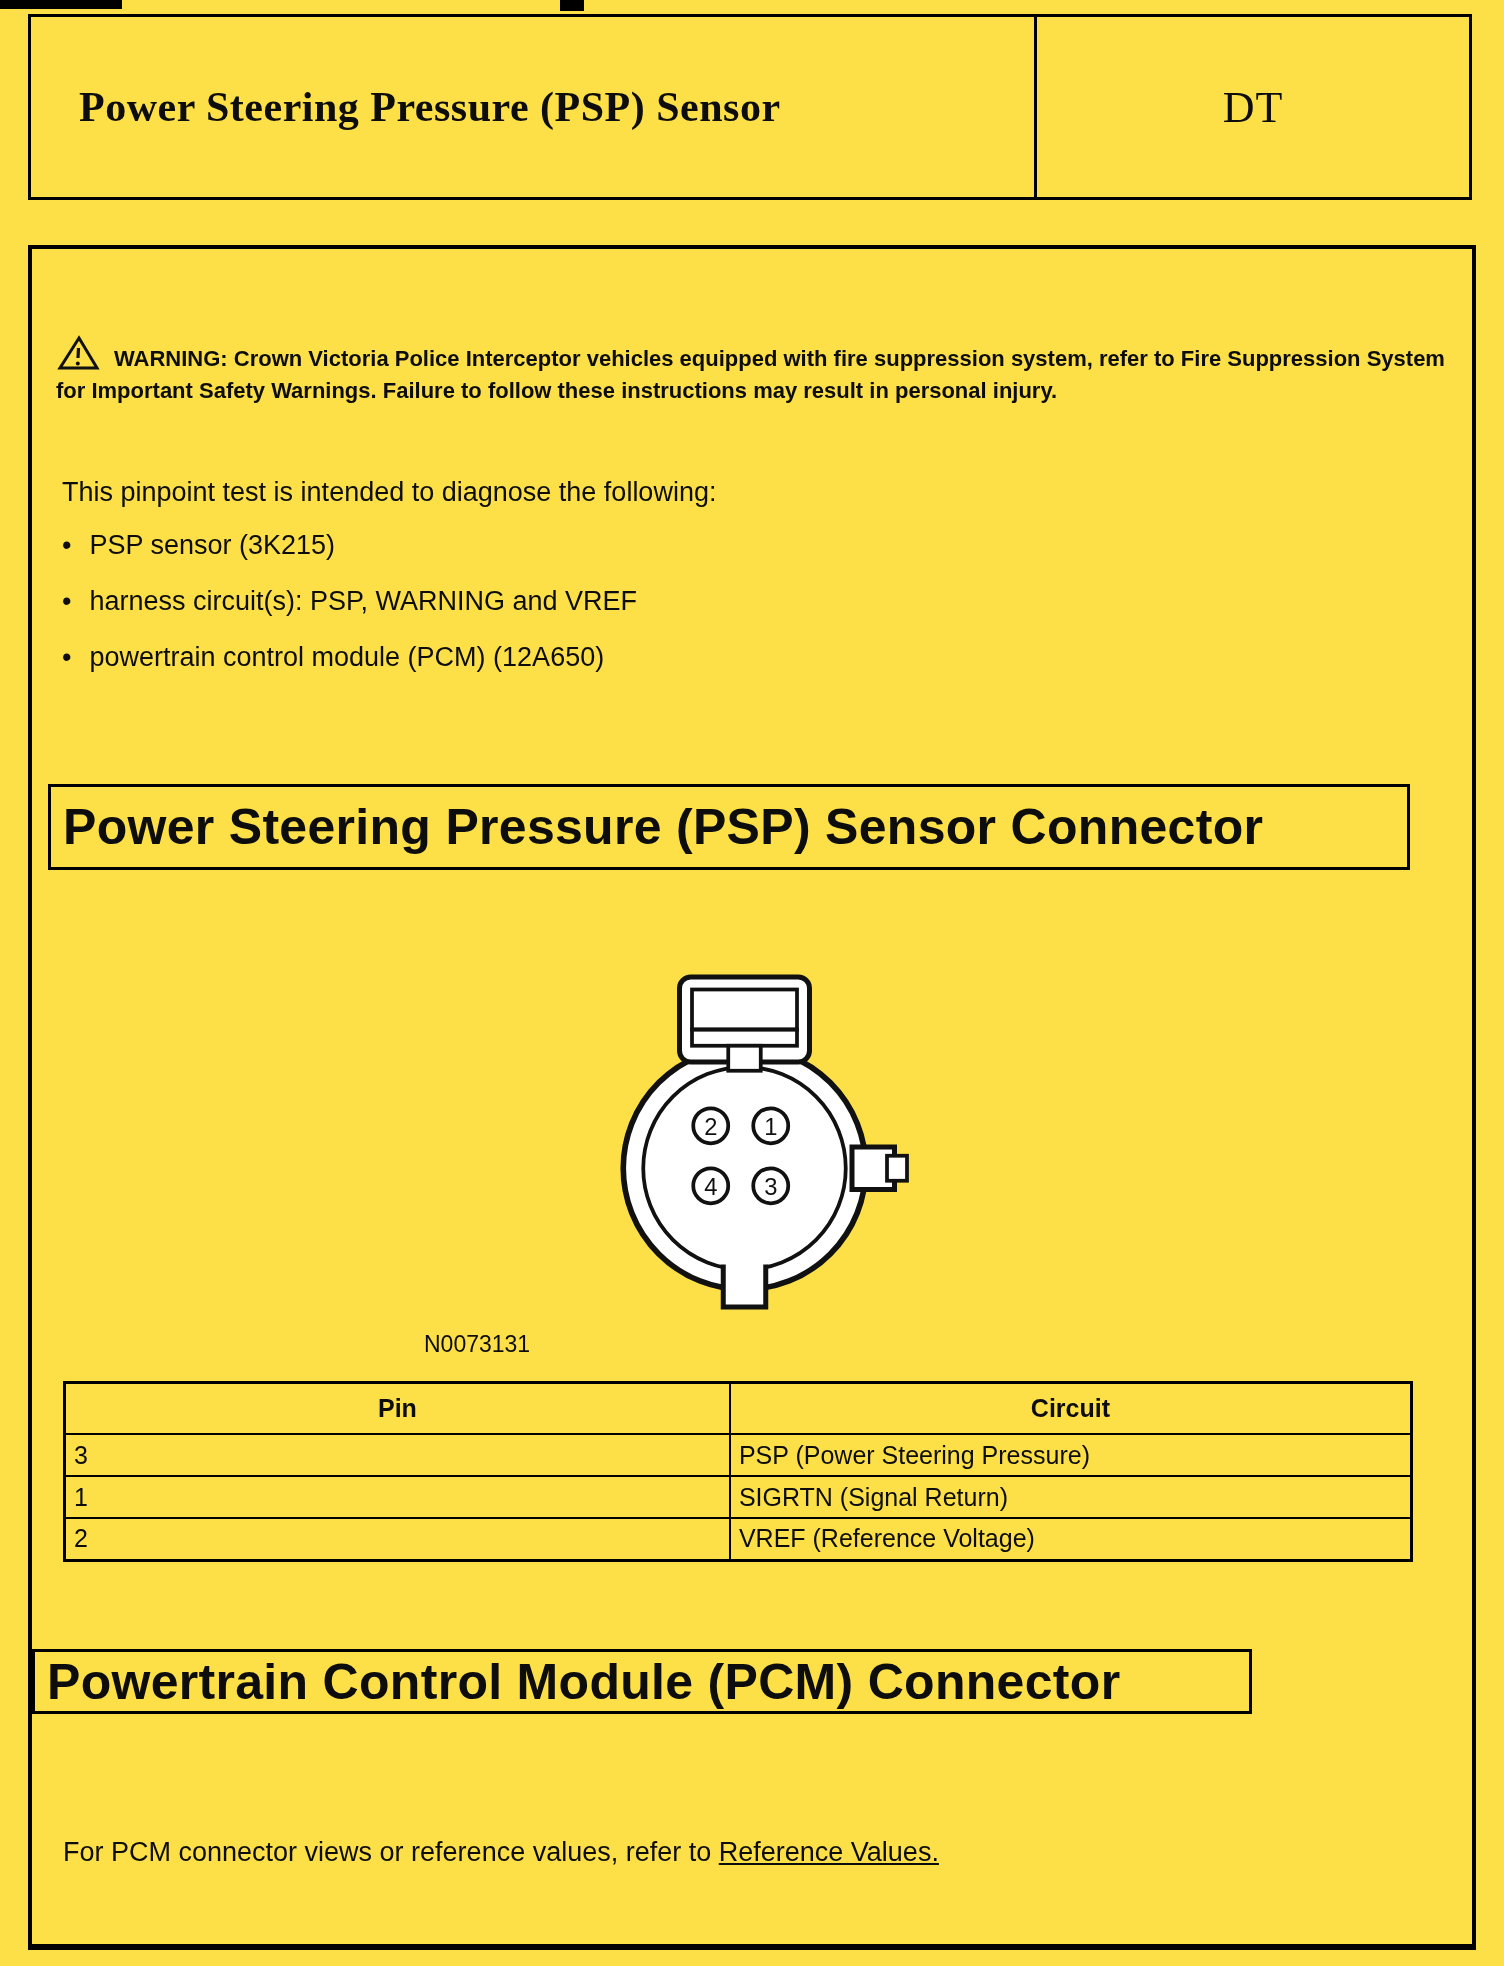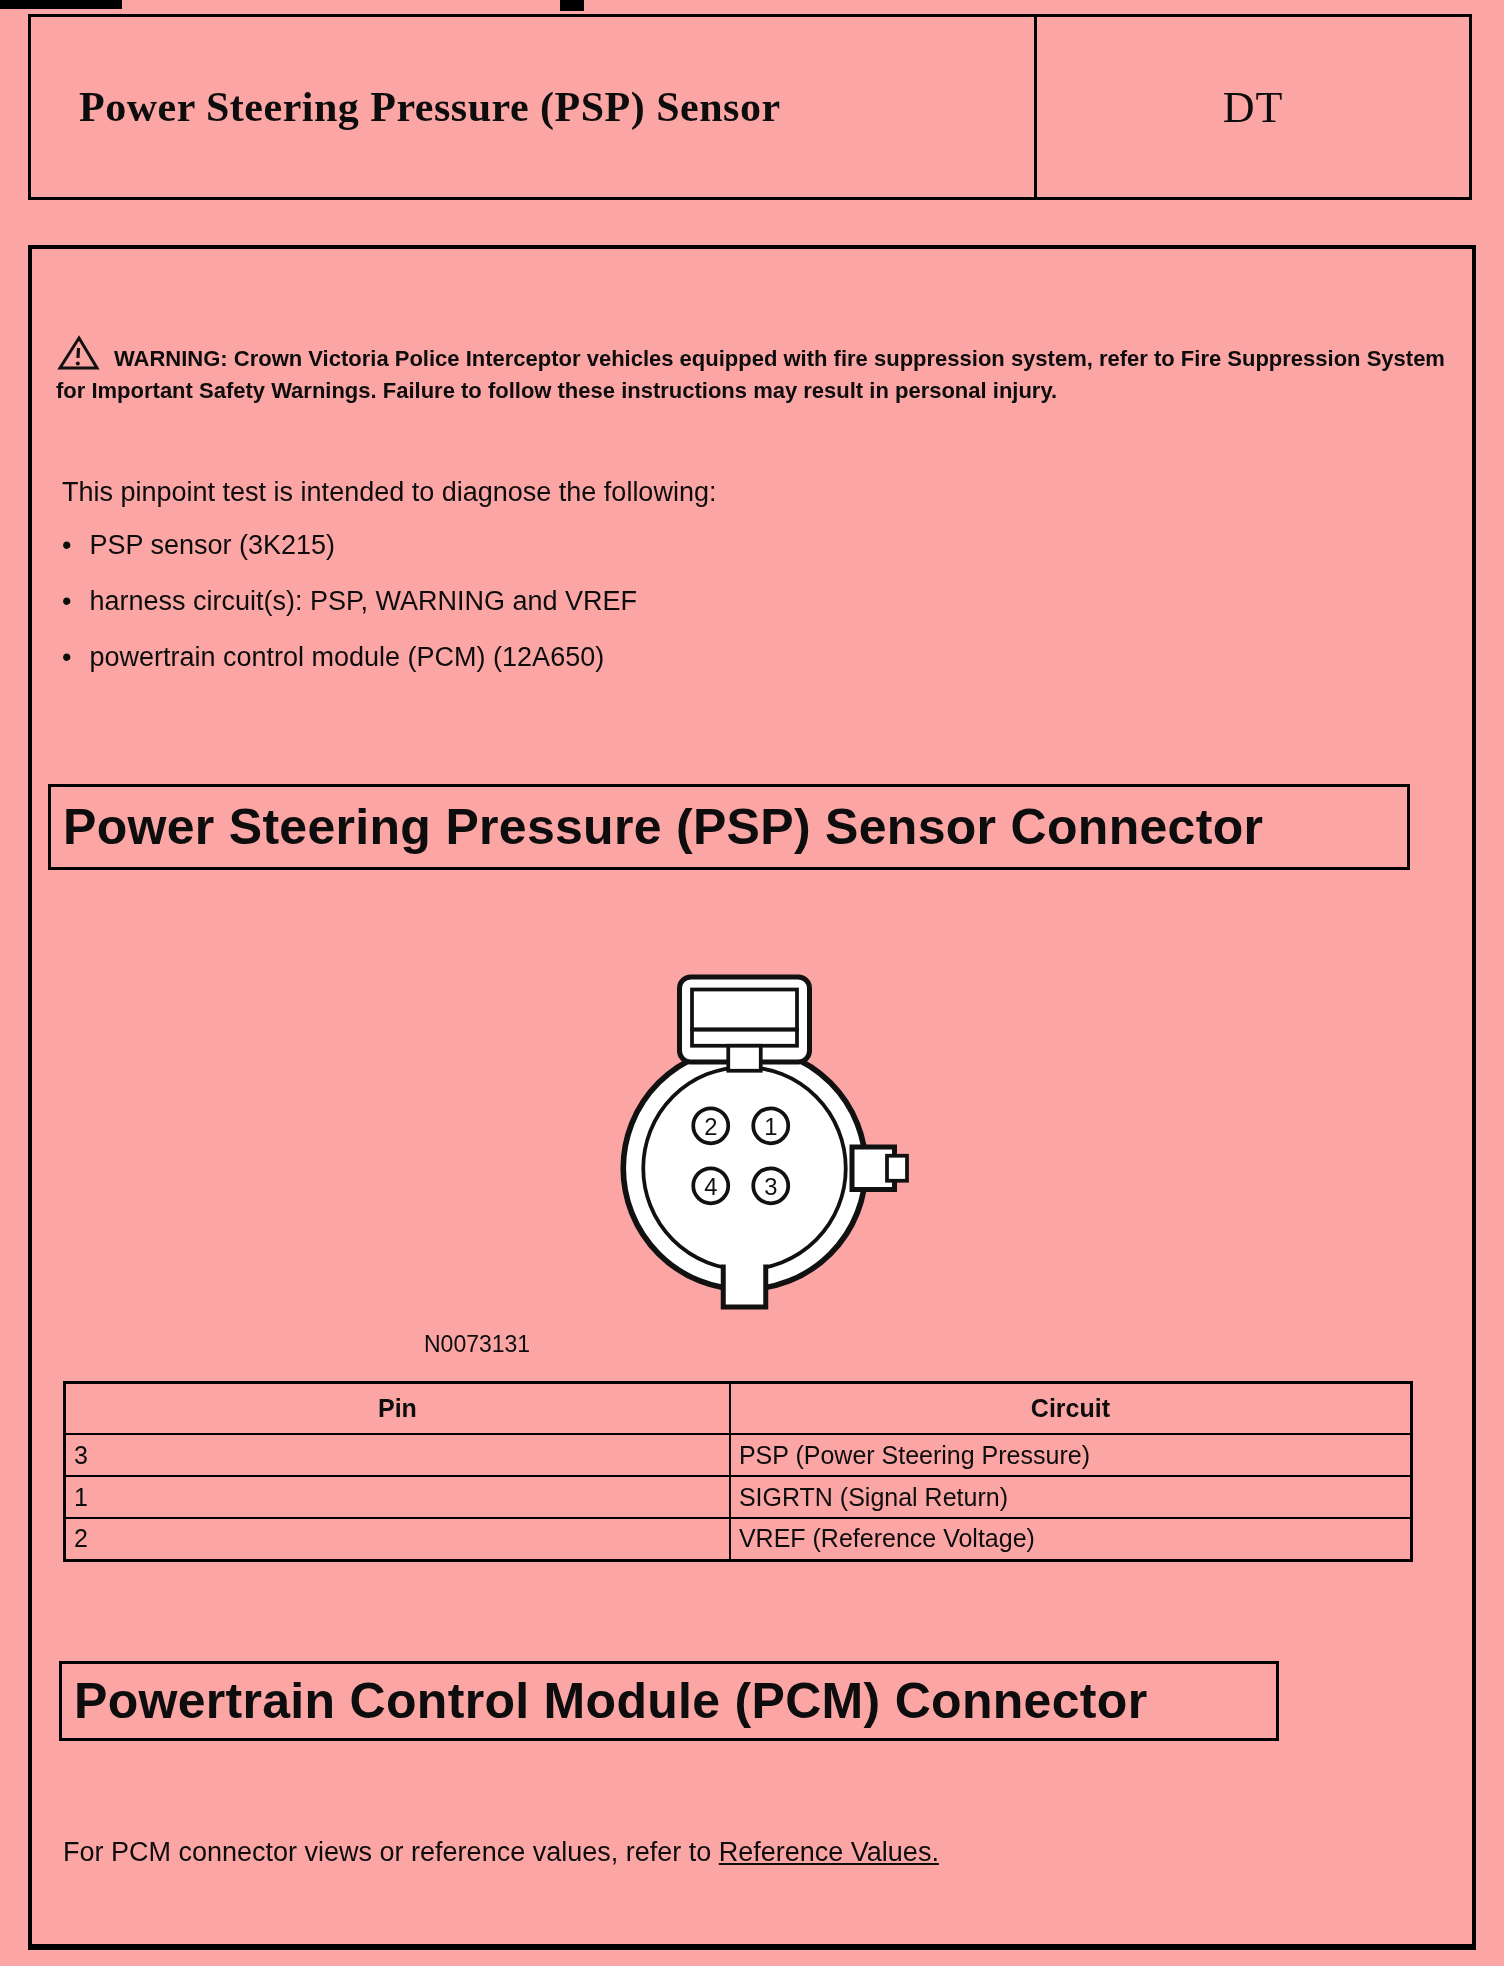--- a/index.html
+++ b/index.html
@@ -1,19 +1,19 @@
 <!DOCTYPE html>
 <html><head>
 <meta charset="utf-8">
 <style>
   * { margin:0; padding:0; box-sizing:border-box; }
   html,body { background:#ffffff; }
   body { font-family:"Liberation Sans", sans-serif; color:#0d0d0d; }
   .page {
-    position:relative; width:1504px; height:1966px; background:#fca5a5; overflow:hidden;
+    position:relative; width:1504px; height:1966px; background:#fde047; overflow:hidden;
   }
   .artifact { position:absolute; background:#000; }
   .artifact.a1 { left:0; top:0; width:122px; height:9px; }
   .artifact.a2 { left:560px; top:0; width:24px; height:11px; }
 
   
   .header-box {
     position:absolute; left:28px; top:14px; width:1444px; height:186px;
     border:3px solid #000; display:flex;
   }
@@ -46,21 +46,21 @@
 
   .bullets { position:absolute; left:30px; top:278px; list-style:none; }
   .bullets li { display:flex; gap:18px; font-size:27px; line-height:36px; margin-bottom:20px; }
   .bullets .dot { font-size:27px; }
 
   .section-box {
     position:absolute; border:3px solid #000; display:flex; align-items:center;
     padding-left:12px; font-weight:bold; font-size:50px; letter-spacing:0.3px; white-space:nowrap;
   }
   .section-box.s1 { left:16px; top:535px; width:1362px; height:86px; }
-  .section-box.s2 { left:27px; top:1400px; width:1220px; height:80px;margin-top:12px; }
+  .section-box.s2 { left:0; top:1400px; width:1220px; height:65px; }
 
   .connector-svg { position:absolute; left:500px; top:718px; width:425px; height:375px; }
 
   .fig-label { position:absolute; left:392px; top:1082px; font-size:23px; }
 
   .pin-table {
     position:absolute; left:31px; top:1132px; width:1350px;
     border-collapse:collapse; table-layout:fixed; font-size:25px;
   }
   .pin-table, .pin-table th, .pin-table td { border:2px solid #000; }

